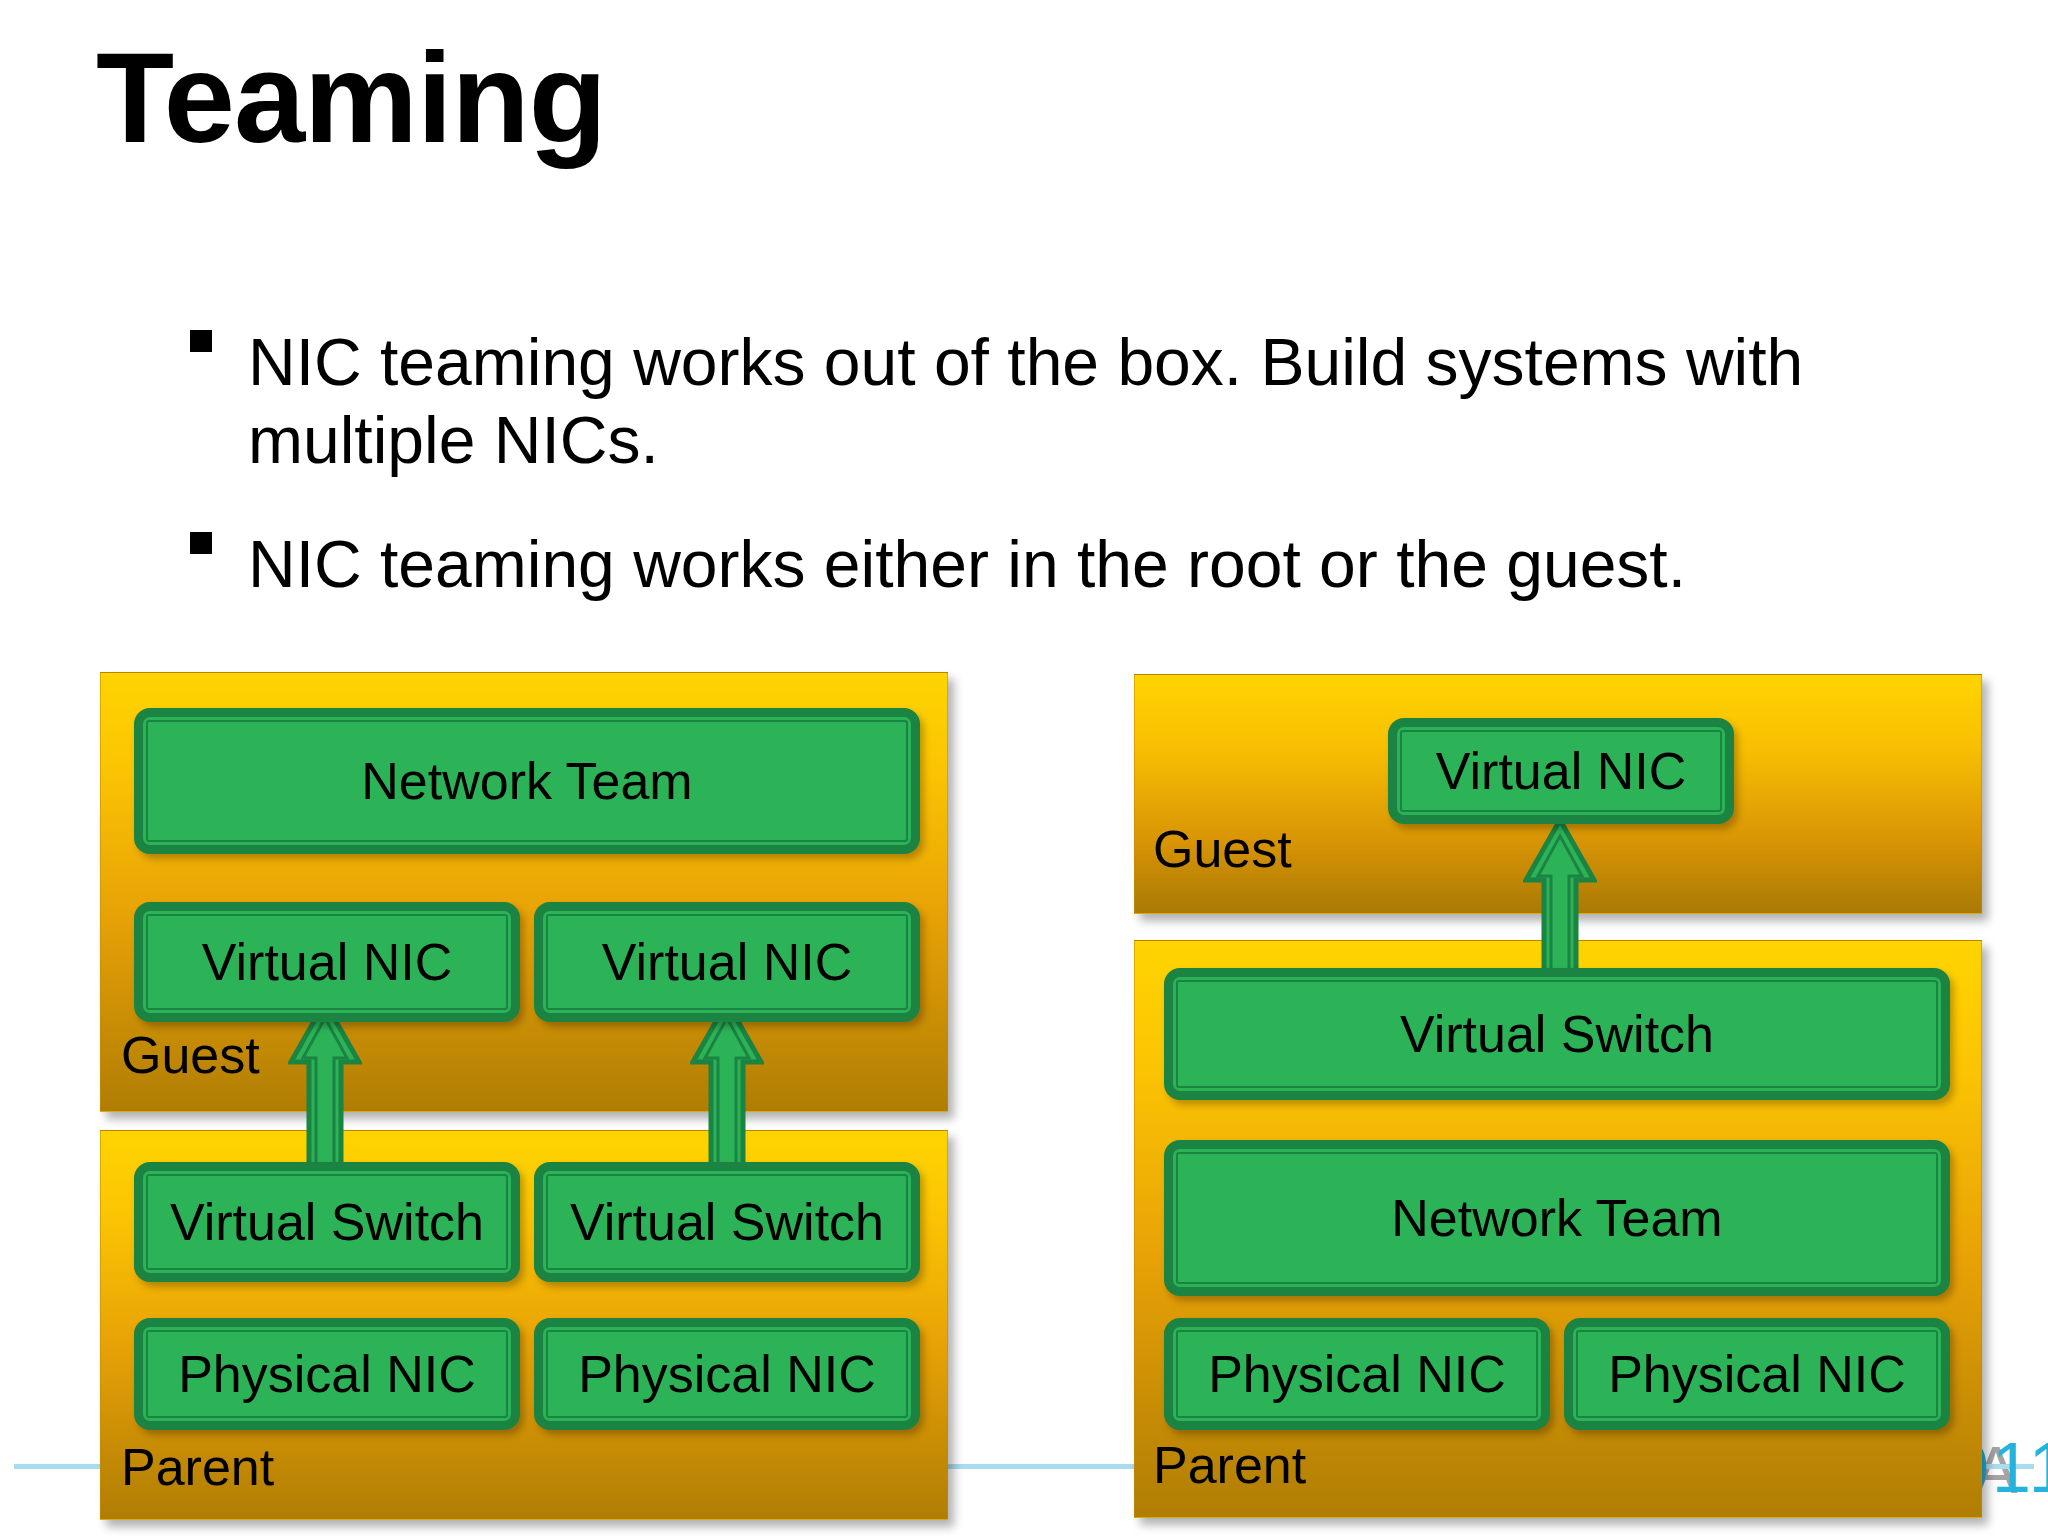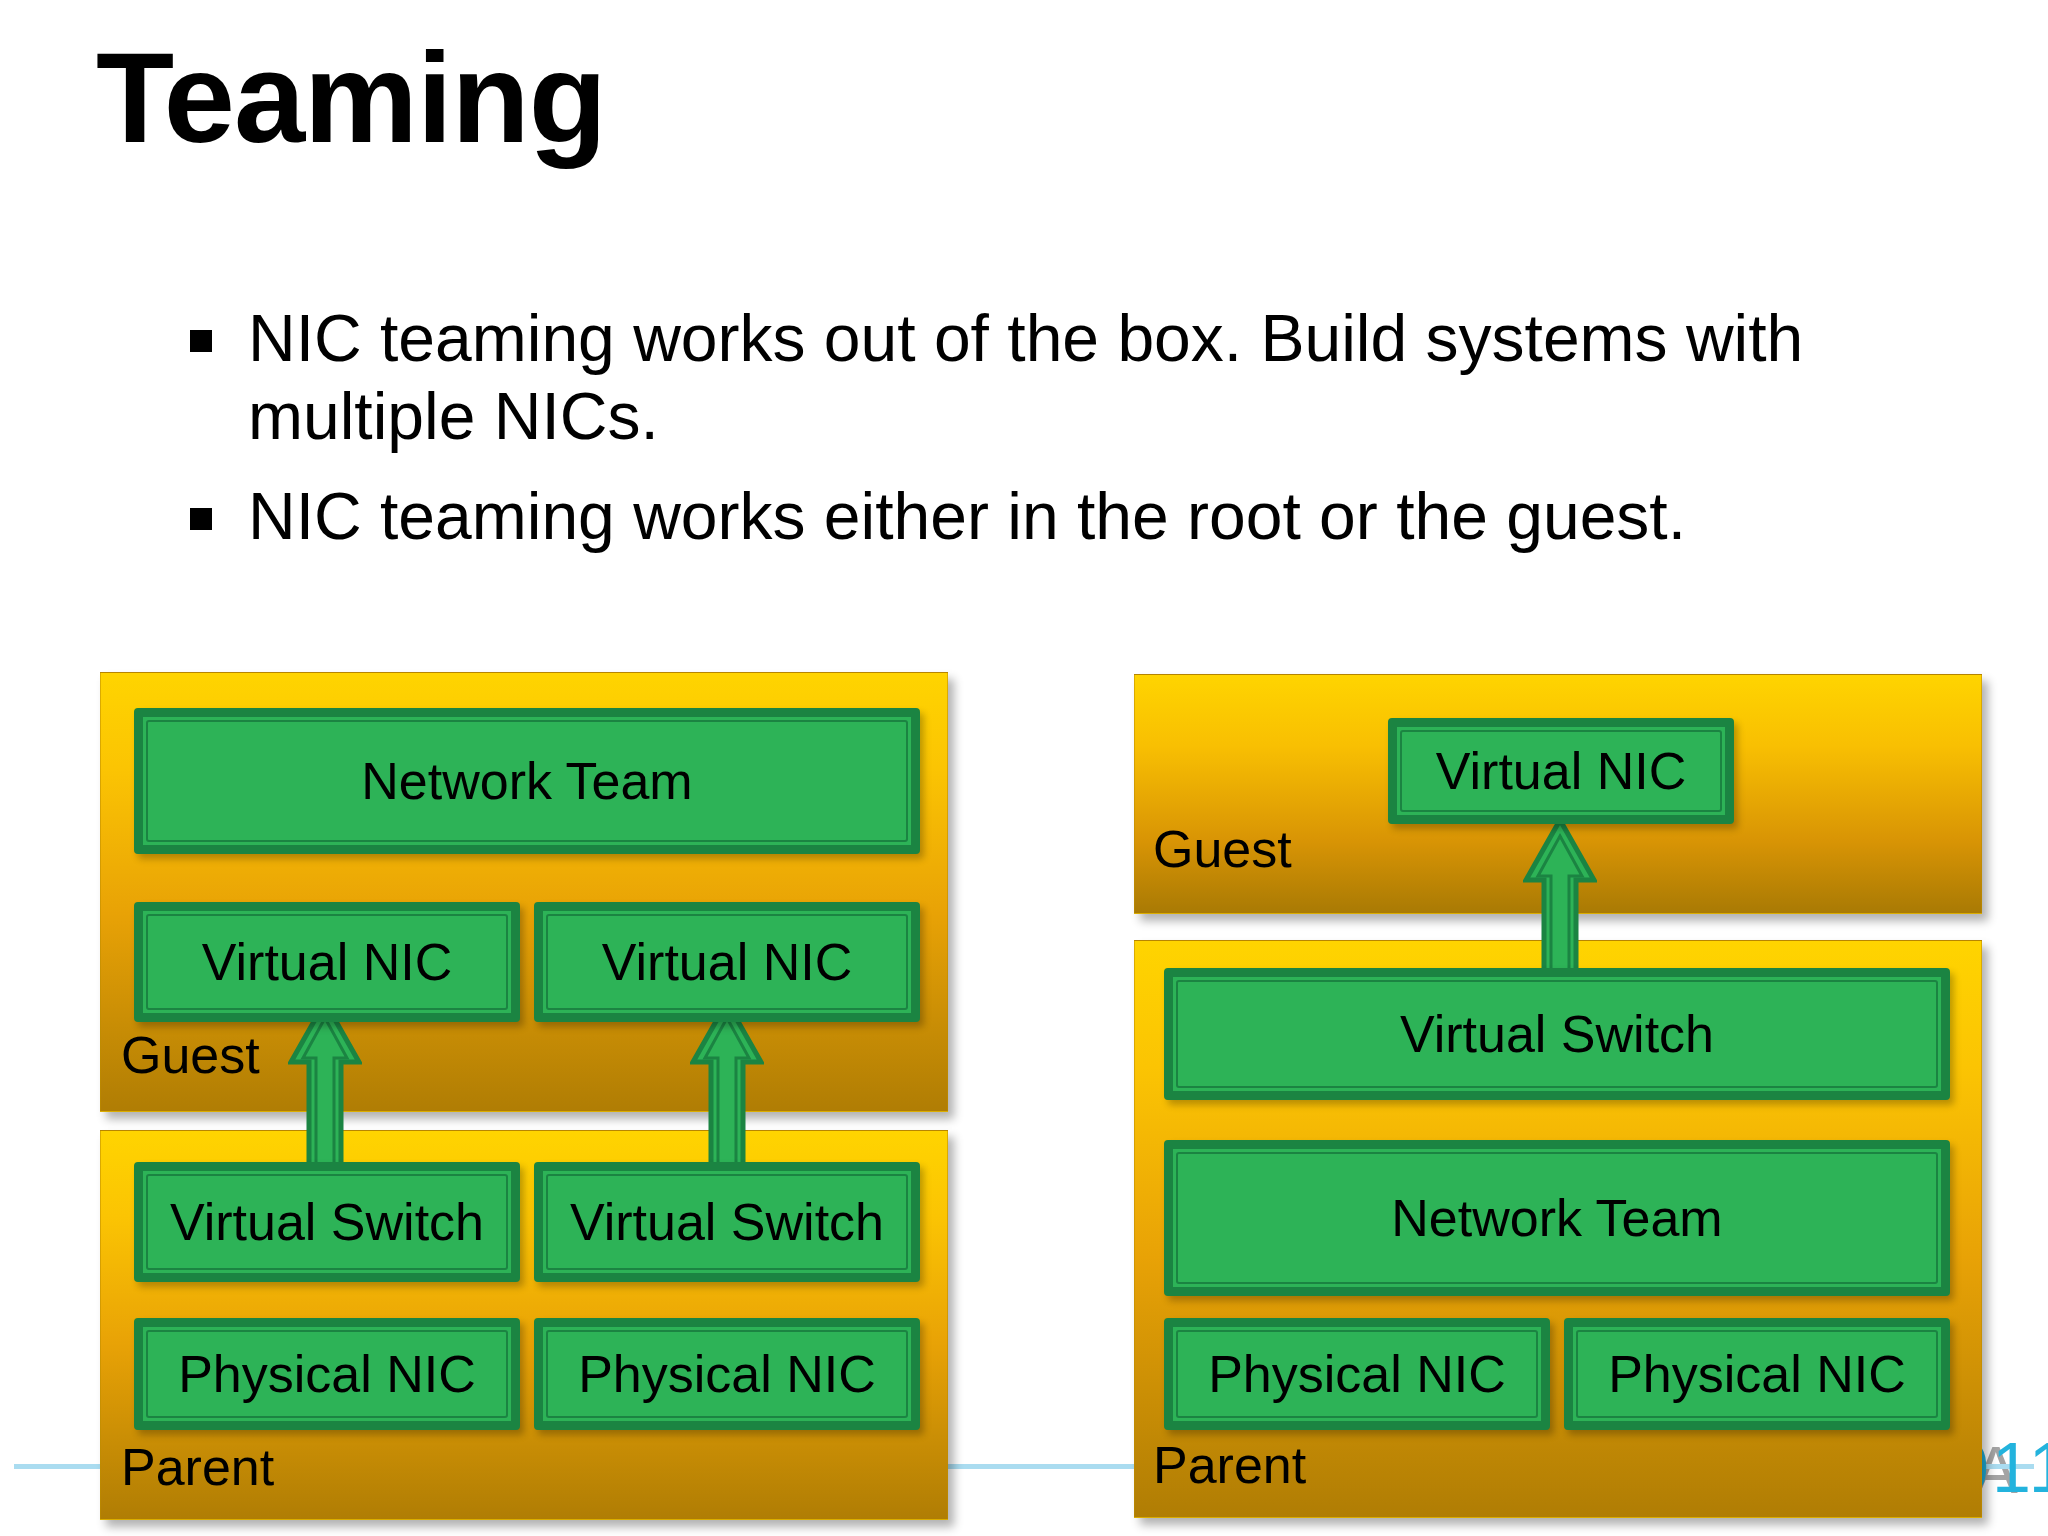--- a/index.html
+++ b/index.html
@@ -49,20 +49,21 @@
     background: #000000;
     margin-top: 30px;
     margin-right: 36px;
   }
   .bullet-text {
     flex: 1 1 auto;
     font-size: 66px;
     line-height: 1.18;
     color: #000000;
     max-width: 1620px;
+    margin-top: 24px;
   }
 
   
   #footer-line {
     position: absolute;
     left: 14px;
     top: 1464px;
     width: 2020px;
     height: 5px;
     background: #aadcf0;
@@ -119,21 +120,21 @@
     line-height: 1;
     color: #000000;
     white-space: nowrap;
   }
 
   
   .gbox {
     position: absolute;
     background: #2db357;
     border: 9px solid #1b8442;
-    border-radius: 4px;
+    border-radius: 16px;
     box-sizing: border-box;
     box-shadow: 4px 5px 7px rgba(0,0,0,.25);
     display: flex;
     align-items: center;
     justify-content: center;
   }
   .gbox::before {
     content: "";
     position: absolute;
     left: 3px; right: 3px; top: 3px; bottom: 3px;

